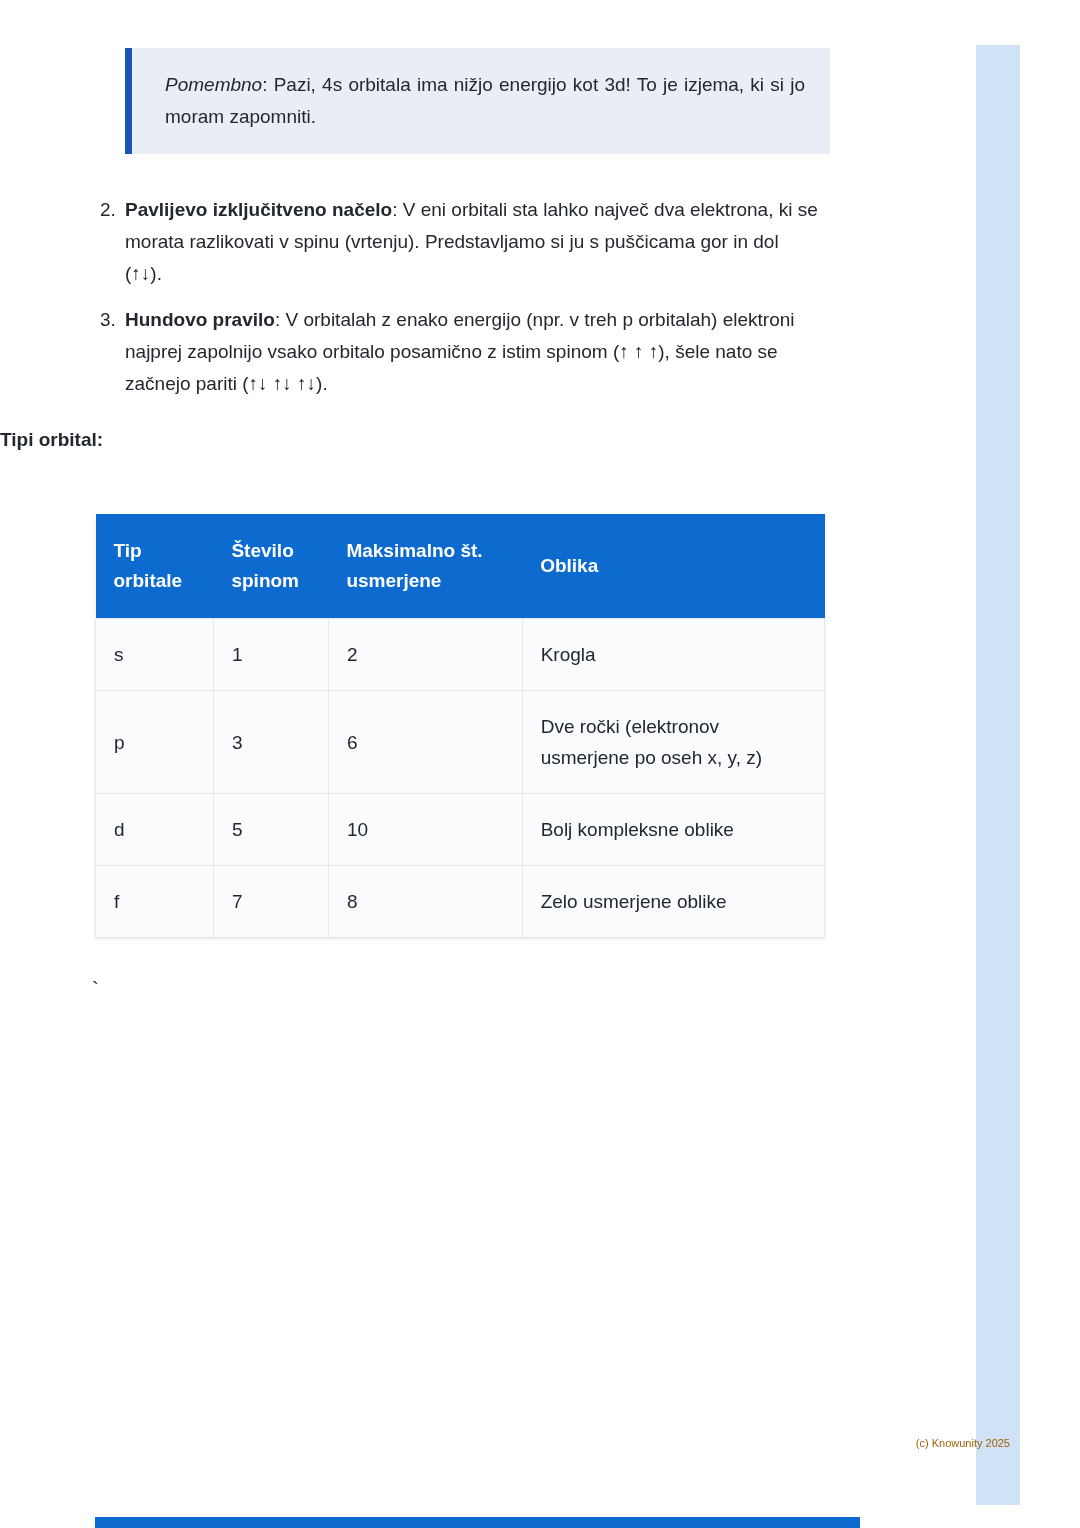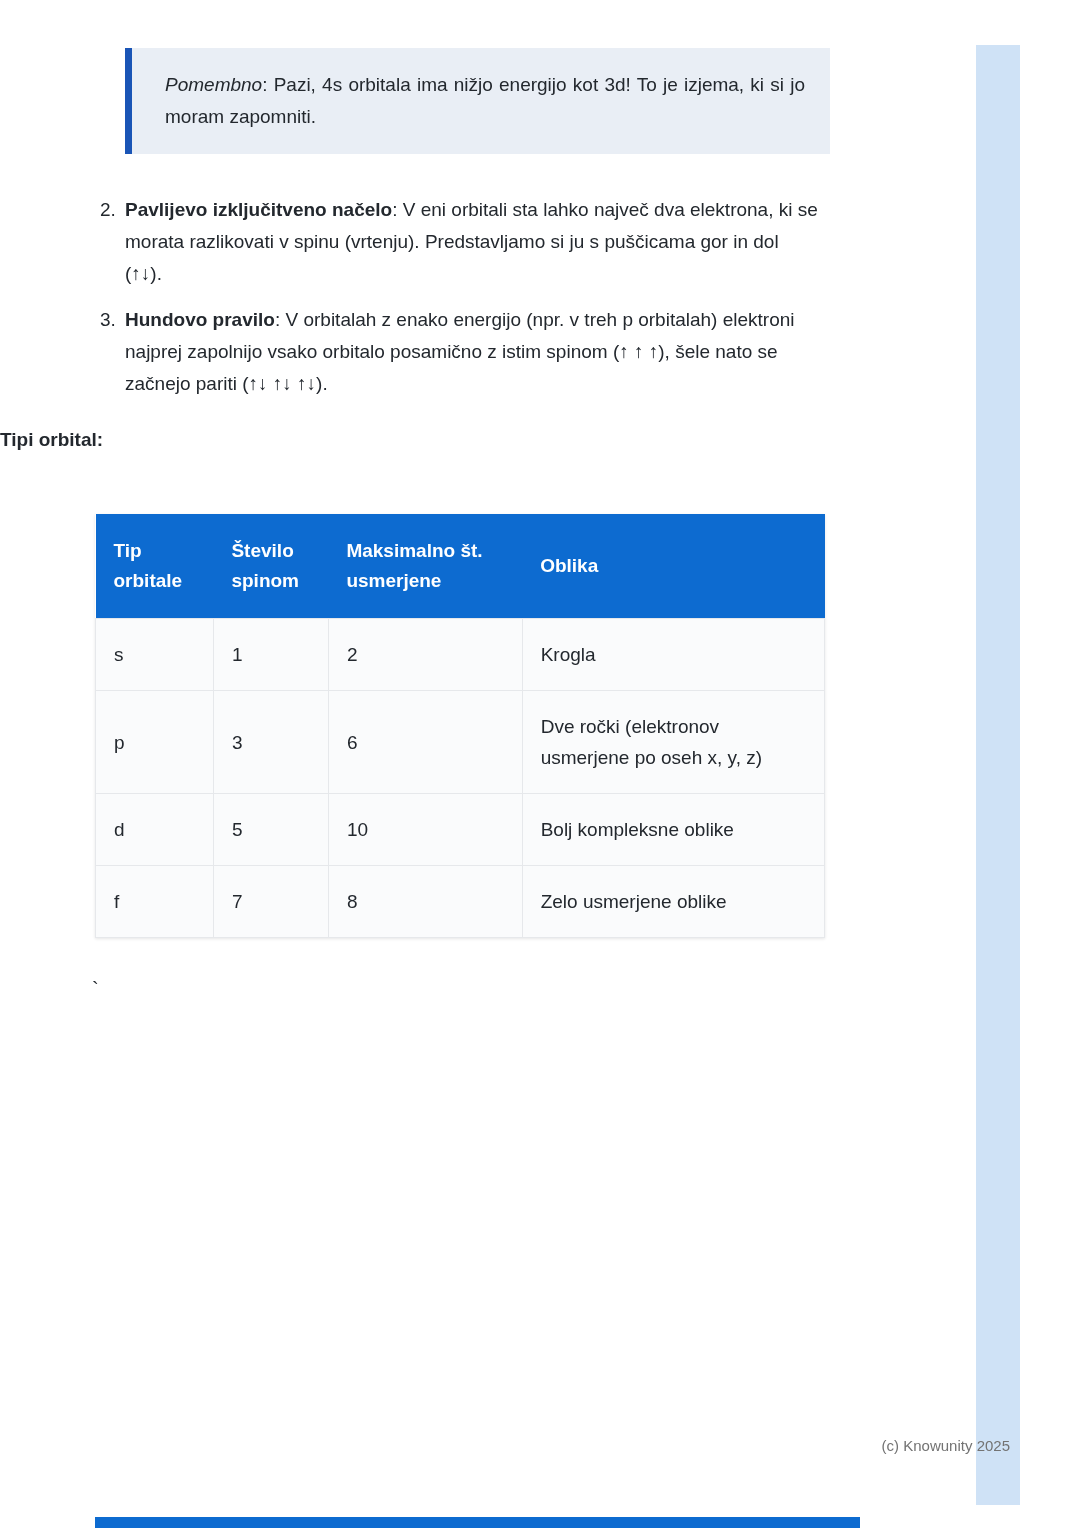--- a/index.html
+++ b/index.html
@@ -93,22 +93,22 @@
     margin-top: 40px;
     margin-left: 92px;
     font-size: 20px;
     line-height: 22px;
   }
 
   .footer-credit {
     position: absolute;
     top: 1437px;
     right: 70px;
-    font-size: 15px;
-    color: #737373;
+    font-size: 11px;
+    color: #a16207;
     z-index: 2;
   }
 
   .bottom-partial-bar {
     position: absolute;
     left: 95px;
     top: 1517px;
     width: 765px;
     height: 11px;
     background: var(--accent-blue, #0d6bd0);

